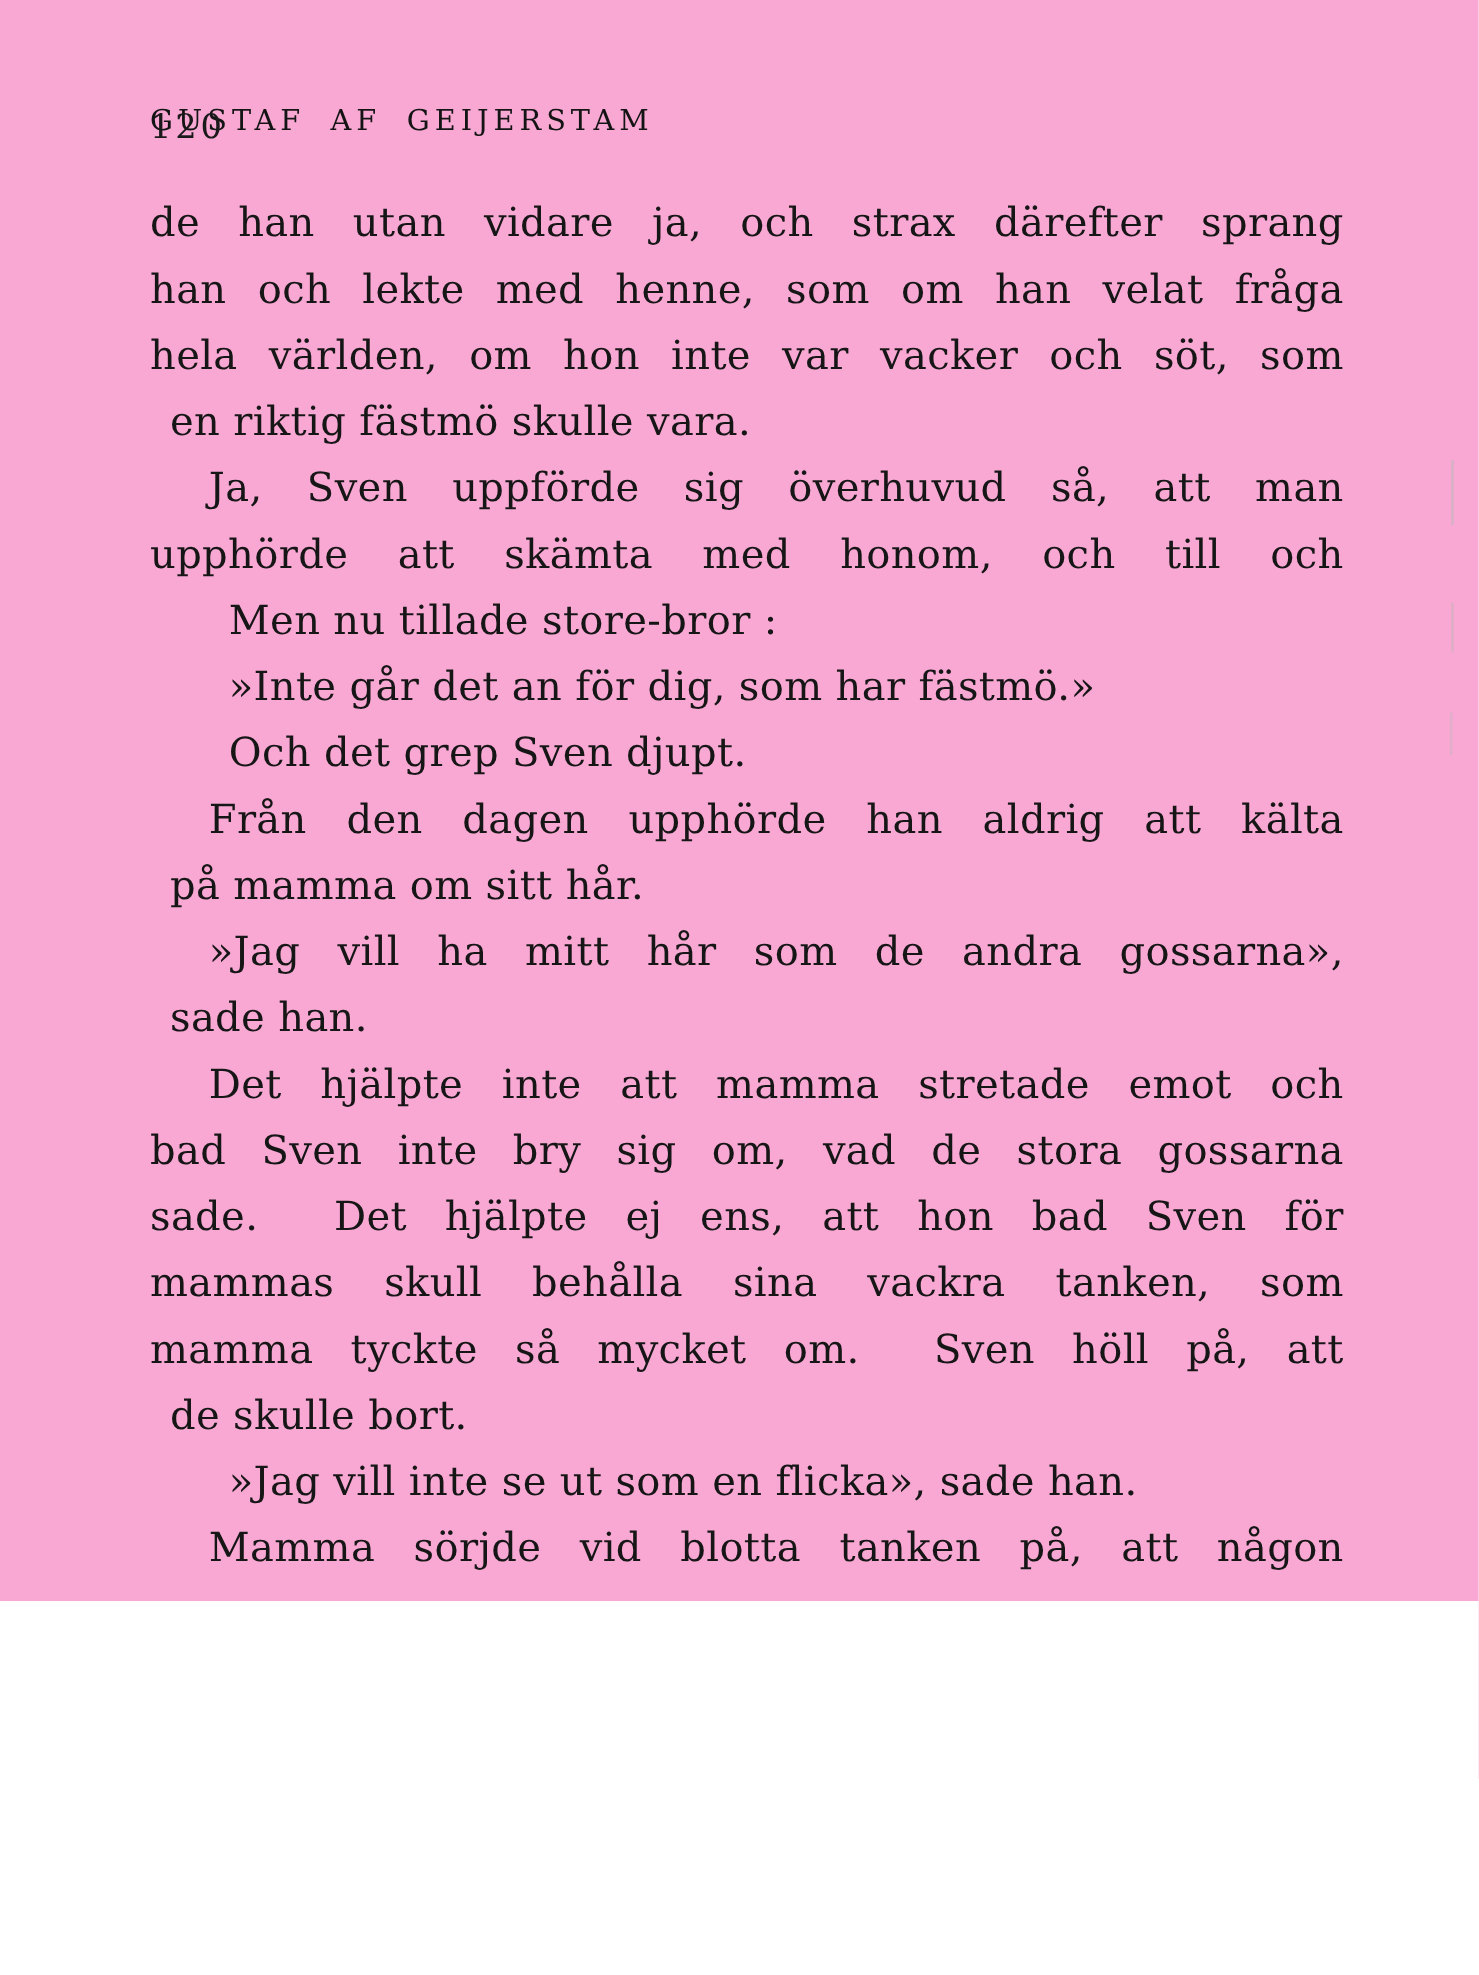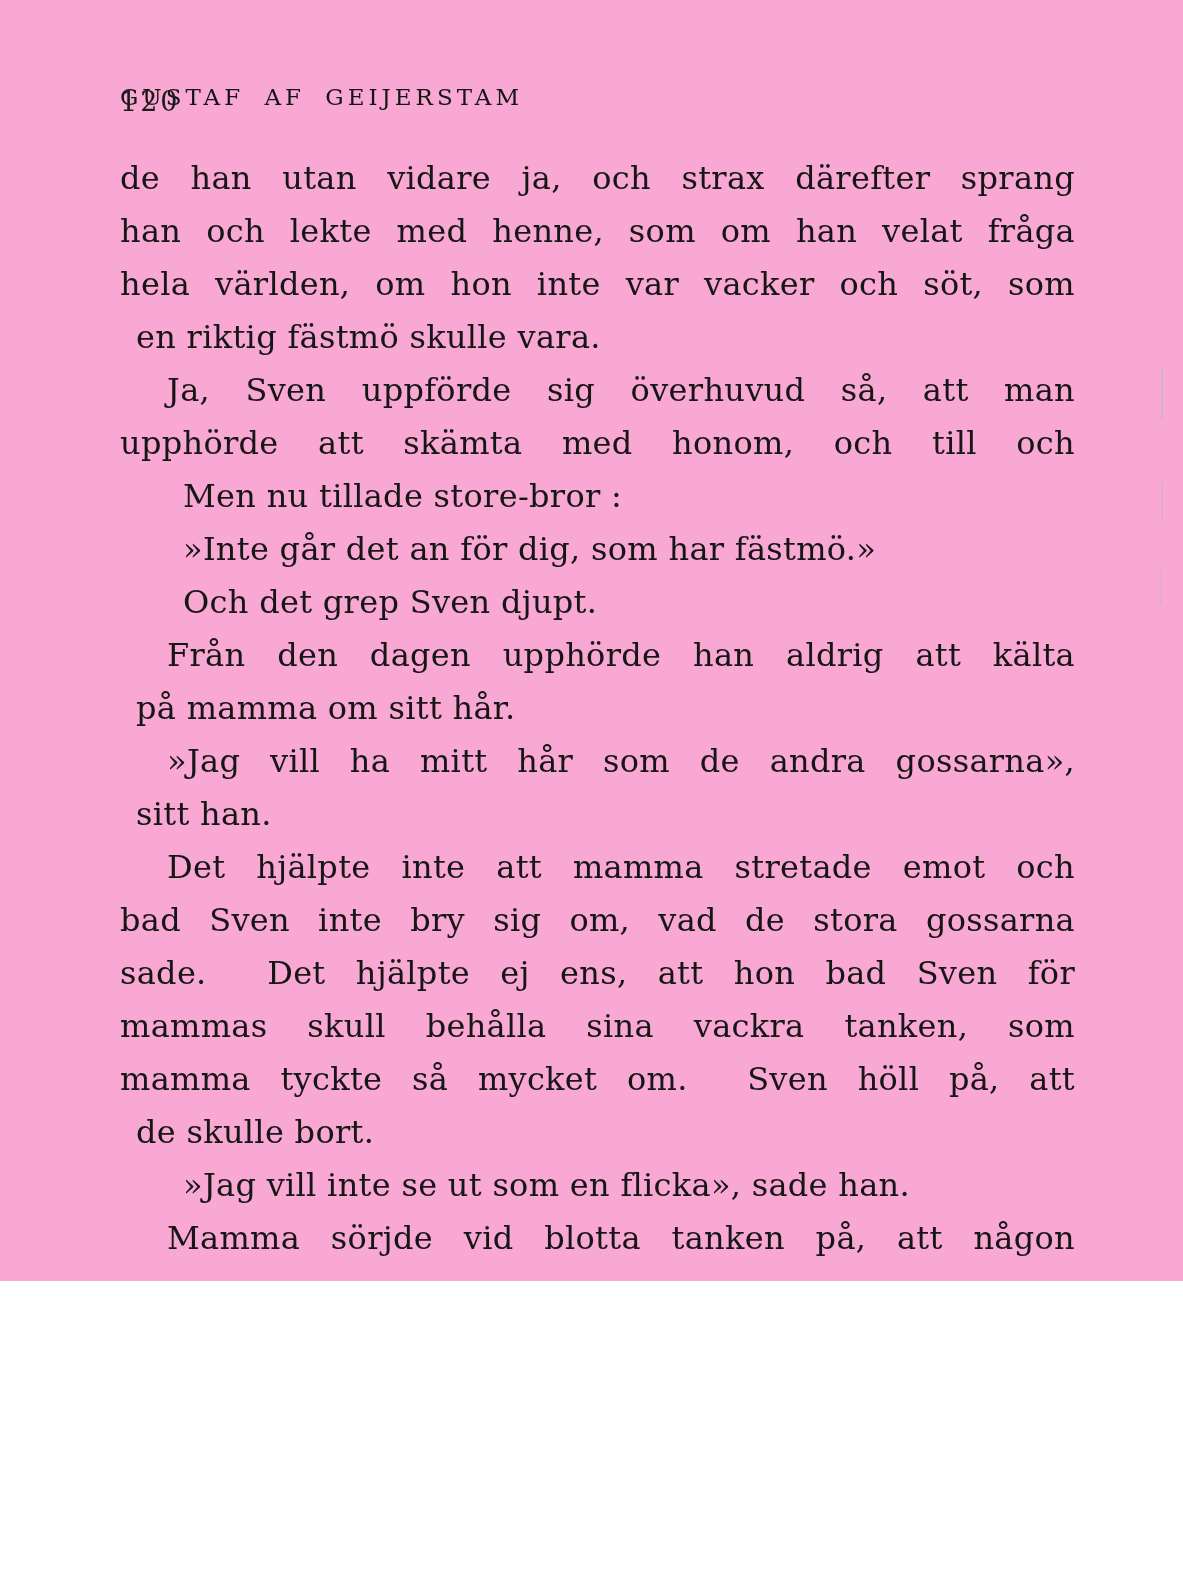--- a/index.html
+++ b/index.html
@@ -104,21 +104,21 @@
       </div>
       <div class="paragraph indent">
         <div class="line last">Och det grep Sven djupt.</div>
       </div>
       <div class="paragraph indent">
         <div class="line">Från den dagen upphörde han aldrig att kälta</div>
         <div class="line last">på mamma om sitt hår.</div>
       </div>
       <div class="paragraph indent">
         <div class="line">»Jag vill ha mitt hår som de andra gossarna»,</div>
-        <div class="line last">sitt han.</div>
+        <div class="line last">sade han.</div>
       </div>
       <div class="paragraph indent">
         <div class="line">Det hjälpte inte att mamma stretade emot och</div>
         <div class="line">bad Sven inte bry sig om, vad de stora gossarna</div>
         <div class="line">sade.  Det hjälpte ej ens, att hon bad Sven för</div>
         <div class="line">mammas skull behålla sina vackra tanken, som</div>
         <div class="line">mamma tyckte så mycket om.  Sven höll på, att</div>
         <div class="line last">de skulle bort.</div>
       </div>
       <div class="paragraph indent">

